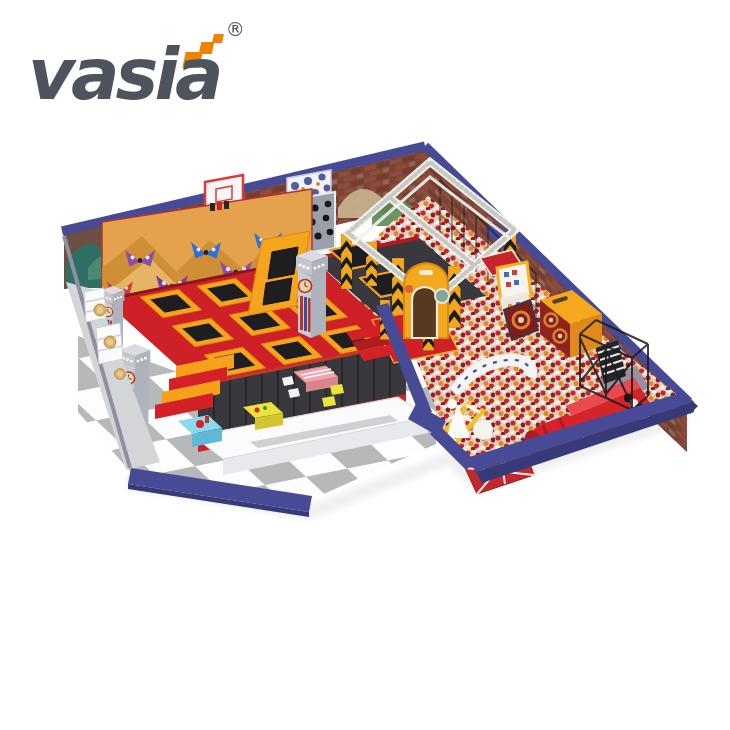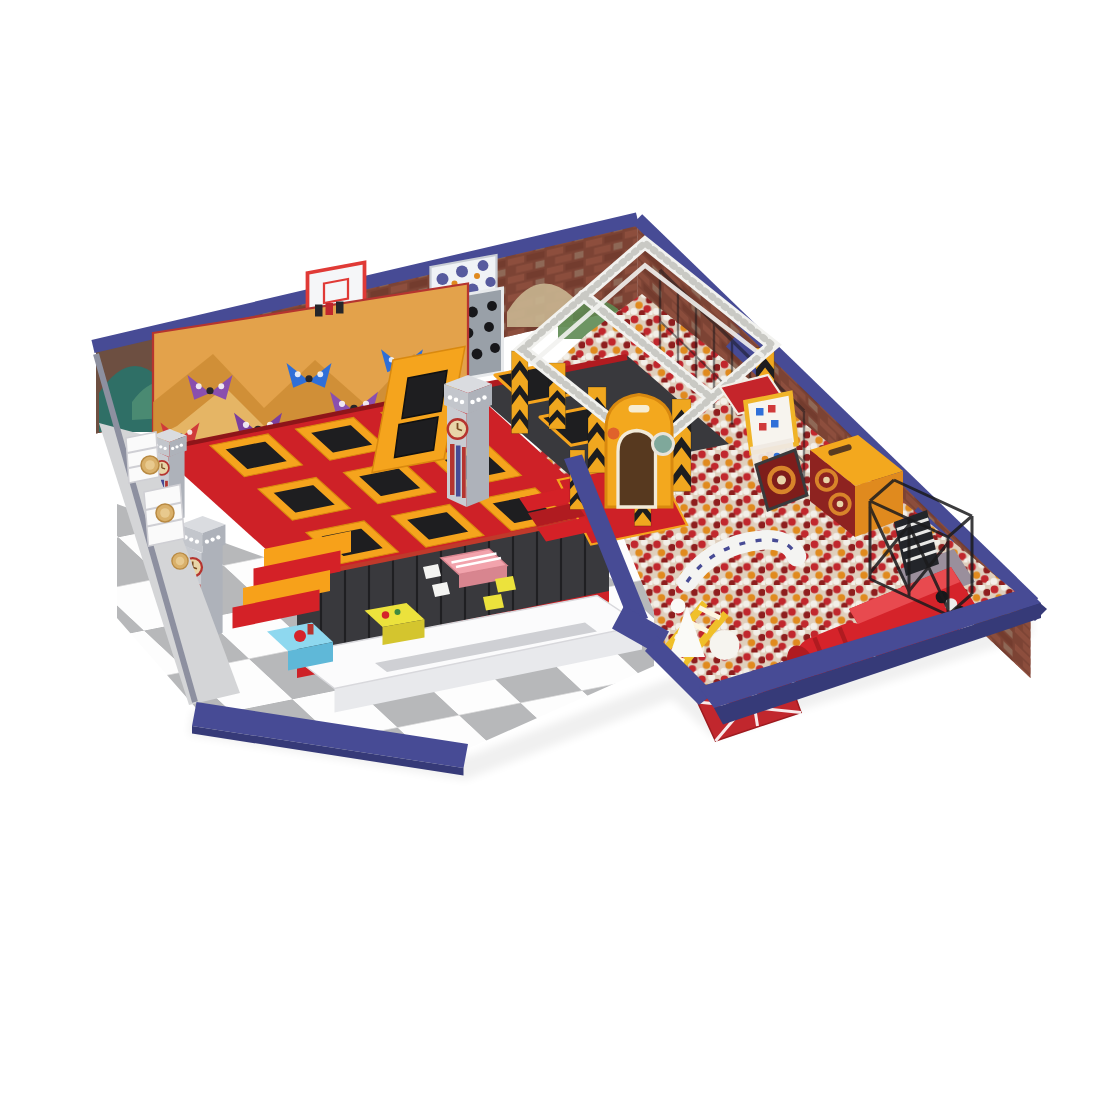--- a/index.html
+++ b/index.html
@@ -27,20 +27,26 @@
   .sq1{left:156px;top:16px;width:17px;height:16px;}
   .sq2{left:172px;top:6px;width:13px;height:12px;}
   .sq3{left:185px;top:-2px;width:10px;height:9px;}
   .scene{position:absolute;left:0;top:0;width:730px;height:730px;}
 </style>
 </head>
 <body>
 
 <div class="page">
 
+  <div class="logo">
+    <span class="sq sq1"></span>
+    <span class="sq sq2"></span>
+    <span class="sq sq3"></span>
+    <span class="word"><span>vasia</span><sup>®</sup></span>
+  </div>
 
   <svg class="scene" viewBox="0 0 730 730">
     <defs>
       <filter id="soft">
           <feGaussianBlur stdDeviation="3"></feGaussianBlur>
         </filter>
 
       <pattern id="checker" patternUnits="userSpaceOnUse" width="2" height="2" patternTransform="matrix(41,-8.2,29,27,120,350)">
         <rect width="2" height="2" style="fill:var(--tileWhite)"></rect>
         <rect width="1" height="1" style="fill:var(--tileGray)"></rect>

